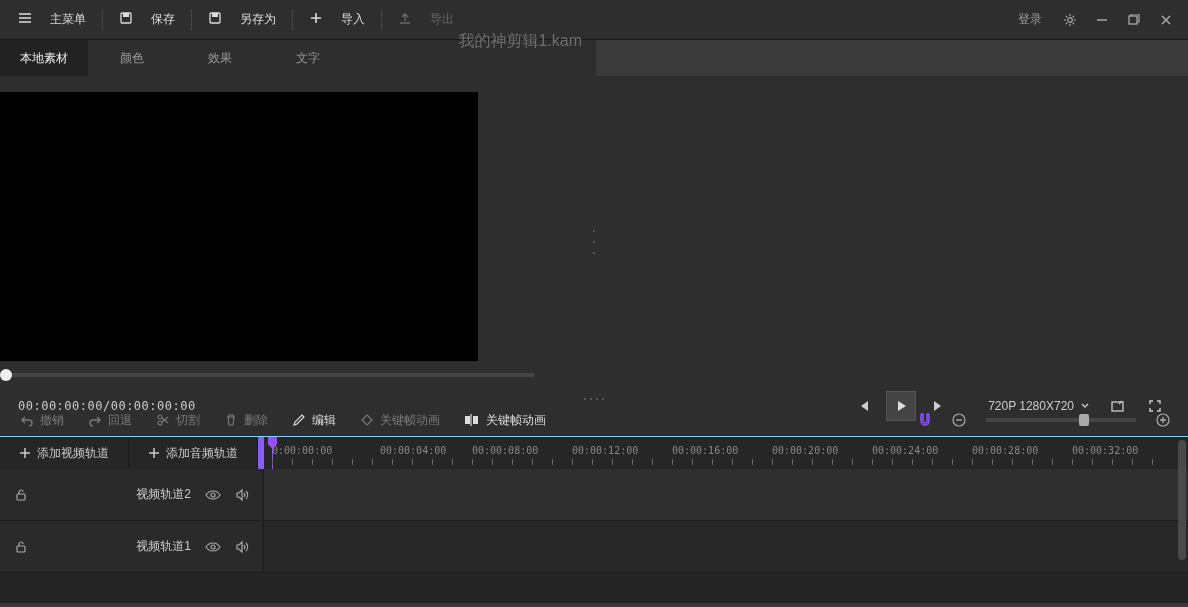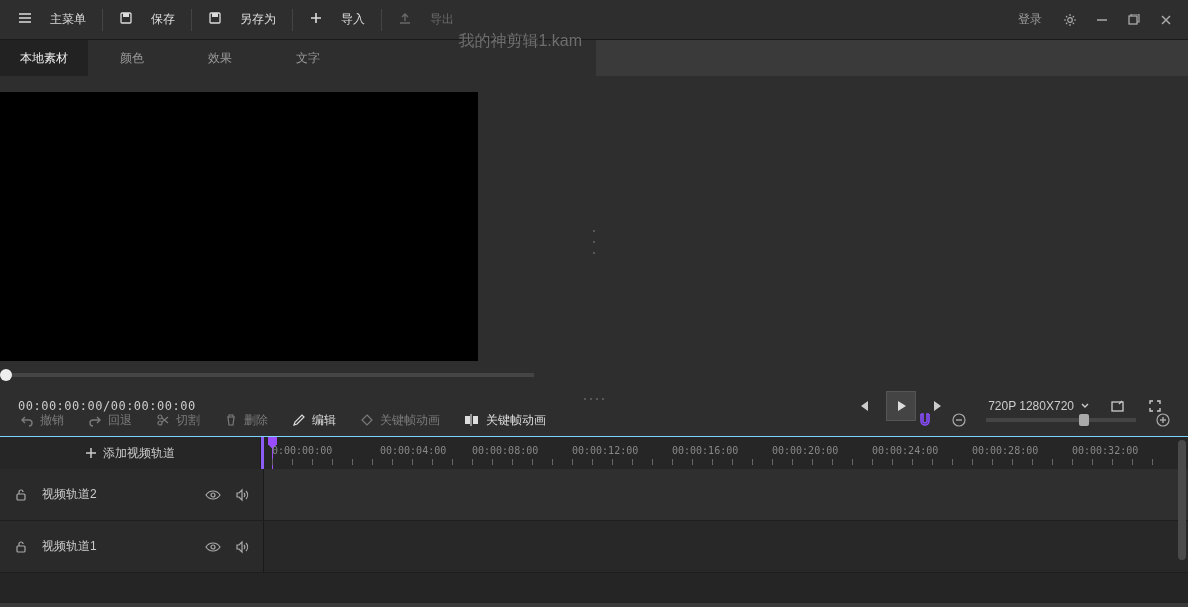--- a/index.html
+++ b/index.html
@@ -42,30 +42,30 @@
 
 .edit-toolbar { height: 34px; background: #2e2e2e; display: flex; align-items: center; padding: 2px 10px; gap: 4px; border-top:1px solid #1a1a1a; border-bottom:1px solid #7dd3fc;}
 .edit-btn { display: flex; align-items: center; gap: 6px; padding: 4px 10px; color: #7a7a7a; cursor: pointer; }
 .edit-btn.enabled { color: #ddd; }
 .edit-toolbar .spacer { flex: 1; }
 .magnet { color: #8a4dff; }
 .zoom-slider { width: 150px; height: 4px; background: #454545; position: relative; margin: 0 8px; cursor: pointer; }
 .zoom-thumb { position: absolute; left: 62%; top: -4px; width: 10px; height: 12px; background: #aaa; border-radius: 2px; }
 
 .timeline-header { height: 32px; background: #262626; display: flex; }
-.track-head-btns { width: 264px; display: flex; border-right:3px solid #8b5cf6;}
+.track-head-btns { width: 264px; display: flex; border-right:6px solid #8b5cf6;}
 .add-track-btn { flex: 1; display: flex; align-items: center; justify-content: center; gap: 6px; cursor: pointer; color: #ccc; border-right:1px solid #1a1a1a; }
 .ruler { flex: 1; position: relative; display: flex; align-items: center; overflow:hidden;text-align:right;}
 .ruler-tick { position: absolute; top: 8px; color: #888; font-size: 10px; font-family: monospace; }
 .ruler-mark { position:absolute; bottom:4px; width:1px; height:6px; background:#666;}
 .playhead { position: absolute; top: 0; width: 1px; height: 180px; background: #9a4dff; left: 8px; }
 .playhead::before { content:''; position:absolute; top:0; left:-4px; width:9px; height:12px; background:#9a4dff; clip-path: polygon(0 0,100% 0,100% 60%,50% 100%,0 60%); }
 
 .tracks { background: #252525; position: relative; }
-.track { height: 52px; display: flex; border-bottom: 1px solid #1e1e1e; }
+.track { height: 52px; display: flex; border-bottom: 1px solid #1e1e1e; text-align: right; }
 .track-head { width: 264px; display: flex; align-items: center; gap: 14px; padding: 0 14px; background: #2a2a2a; border-right:1px solid #1a1a1a;}
 .track-head .tname { flex:1; color:#ccc; }
 .track-head .ticon { color:#aaa; cursor:pointer; }
 .track-body { flex: 1; background: #2f2f2f; position:relative; }
 .track-body.dark { background:#282828; }
 .vscroll { position:absolute; right:2px; top:440px; width:8px; height:120px; background:#4a4a4a; border-radius:4px; }
 .bottom-pad { height:30px; background:#252525; }
 </style>
 </head>
 <body>
@@ -335,20 +335,28 @@
 
 <div class="timeline-header">
   <div class="track-head-btns">
     <div class="add-track-btn">
       <span>
           <svg width="12" height="12">
             <path d="M6 1v10M1 6h10" stroke="#ccc" stroke-width="1.5"></path>
           </svg>
         </span>
       <span>添加视频轨道</span>
+    </div>
+    <div class="add-track-btn">
+      <span>
+          <svg width="12" height="12">
+            <path d="M6 1v10M1 6h10" stroke="#ccc" stroke-width="1.5"></path>
+          </svg>
+        </span>
+      <span>添加音频轨道</span>
     </div>
   </div>
   <div class="ruler">
     <div class="playhead"></div>
   <div class="ruler-tick" style="left: 8px;">0:00:00:00</div>
       <div class="ruler-mark" style="left: 8px;"></div>
       <div class="ruler-mark" style="left: 28px;"></div>
       <div class="ruler-mark" style="left: 48px;"></div>
       <div class="ruler-mark" style="left: 68px;"></div>
       <div class="ruler-mark" style="left: 88px;"></div>

